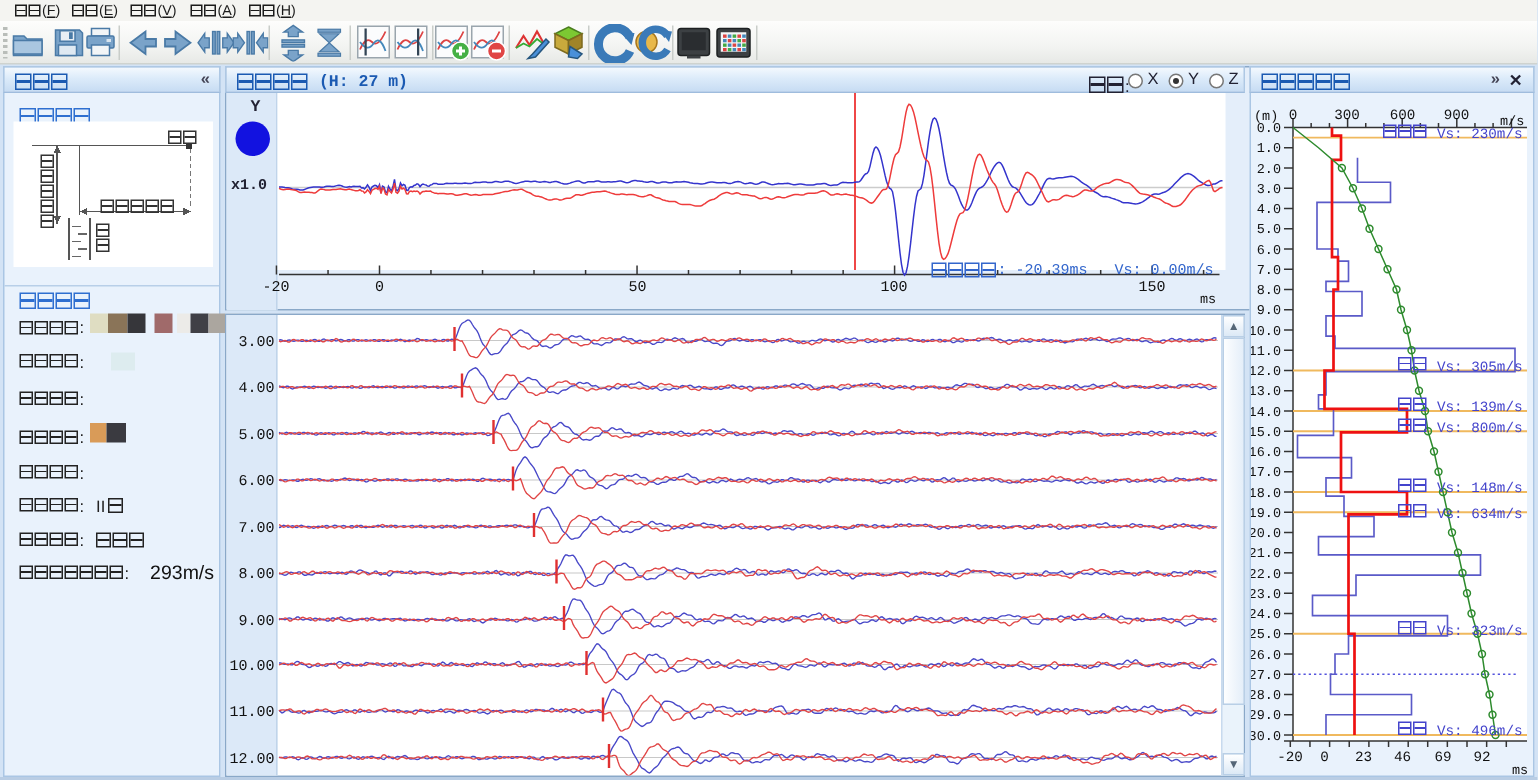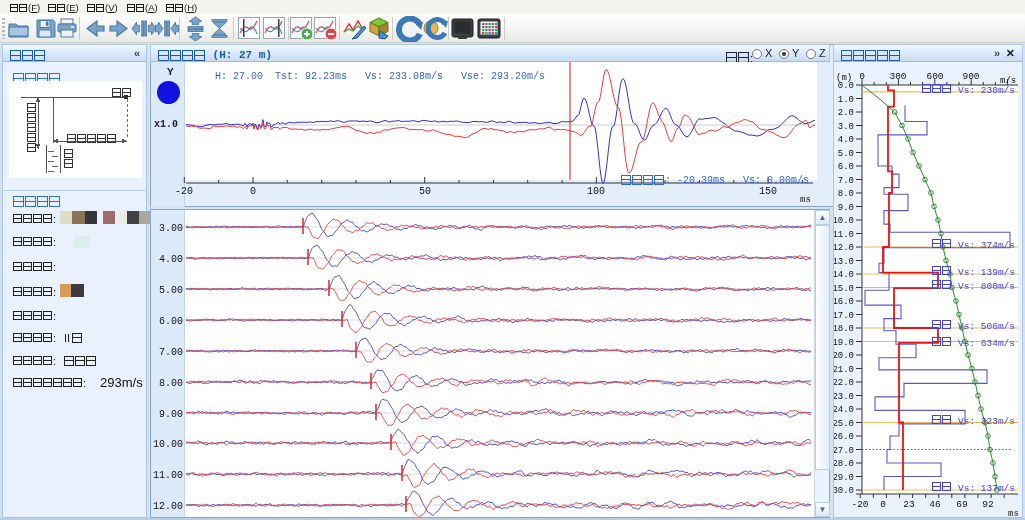--- a/index.html
+++ b/index.html
@@ -252,21 +252,20 @@
       <text x="184" y="194" font-size="10" text-anchor="middle" fill="#111" font-family="Liberation Mono,monospace">-20</text>
       <text x="253" y="194" font-size="10" text-anchor="middle" fill="#111" font-family="Liberation Mono,monospace">0</text>
       <text x="425" y="194" font-size="10" text-anchor="middle" fill="#111" font-family="Liberation Mono,monospace">50</text>
       <text x="596" y="194" font-size="10" text-anchor="middle" fill="#111" font-family="Liberation Mono,monospace">100</text>
       <text x="768" y="194" font-size="10" text-anchor="middle" fill="#111" font-family="Liberation Mono,monospace">150</text>
       <text x="800" y="202" font-size="9" fill="#111" font-family="Liberation Mono,monospace">ms</text>
       <line x1="570" y1="62" x2="570" y2="180" stroke="#e33" stroke-width="1.2"></line>
       <path d="M186.0,124.7 L187.0,124.6 L188.0,124.7 L189.0,124.8 L190.0,125.0 L191.0,125.1 L192.0,125.2 L193.0,125.4 L194.0,125.7 L195.0,126.0 L196.0,126.2 L197.0,126.2 L198.0,126.2 L199.0,126.4 L200.0,126.7 L201.0,126.7 L202.0,126.6 L203.0,126.3 L204.0,125.9 L205.0,125.5 L206.0,125.2 L207.0,125.0 L208.0,124.8 L209.0,124.7 L210.0,124.6 L211.0,124.6 L212.0,124.6 L213.0,124.7 L214.0,124.8 L215.0,124.8 L216.0,124.7 L217.0,124.4 L218.0,124.2 L219.0,124.2 L220.0,124.2 L221.0,124.3 L222.0,124.3 L223.0,124.2 L224.0,123.9 L225.0,123.6 L226.0,123.5 L227.0,123.6 L228.0,124.0 L229.0,124.4 L230.0,124.7 L231.0,124.8 L232.0,124.6 L233.0,124.4 L234.0,124.6 L235.0,124.3 L236.0,124.2 L237.0,124.3 L238.0,124.3 L239.0,124.4 L240.0,124.2 L241.0,125.3 L242.0,125.1 L243.0,126.0 L244.0,124.8 L245.0,123.2 L246.0,124.8 L247.0,127.1 L248.0,124.6 L249.0,124.0 L250.0,123.6 L251.0,123.8 L252.0,125.2 L253.0,123.1 L254.0,128.7 L255.0,124.1 L256.0,124.7 L257.0,128.0 L258.0,128.5 L259.0,124.2 L260.0,126.0 L261.0,127.3 L262.0,124.4 L263.0,119.6 L264.0,126.5 L265.0,127.1 L266.0,125.7 L267.0,122.0 L268.0,123.8 L269.0,122.9 L270.0,123.5 L271.0,126.8 L272.0,126.9 L273.0,125.0 L274.0,124.5 L275.0,124.6 L276.0,123.6 L277.0,123.4 L278.0,122.5 L279.0,122.9 L280.0,124.5 L281.0,123.3 L282.0,122.7 L283.0,123.1 L284.0,123.3 L285.0,124.1 L286.0,124.2 L287.0,123.3 L288.0,123.1 L289.0,122.3 L290.0,122.4 L291.0,122.3 L292.0,122.8 L293.0,122.8 L294.0,122.9 L295.0,122.8 L296.0,122.6 L297.0,122.3 L298.0,122.2 L299.0,122.3 L300.0,122.4 L301.0,122.4 L302.0,122.3 L303.0,122.1 L304.0,122.1 L305.0,122.3 L306.0,122.4 L307.0,122.4 L308.0,122.3 L309.0,122.1 L310.0,122.0 L311.0,122.1 L312.0,122.3 L313.0,122.4 L314.0,122.4 L315.0,122.1 L316.0,121.7 L317.0,121.5 L318.0,121.6 L319.0,121.7 L320.0,121.7 L321.0,121.5 L322.0,121.4 L323.0,121.3 L324.0,121.4 L325.0,121.6 L326.0,121.7 L327.0,121.7 L328.0,121.6 L329.0,121.3 L330.0,121.0 L331.0,121.0 L332.0,121.2 L333.0,121.4 L334.0,121.5 L335.0,121.3 L336.0,121.0 L337.0,120.8 L338.0,120.8 L339.0,120.9 L340.0,121.1 L341.0,121.4 L342.0,121.8 L343.0,122.2 L344.0,122.4 L345.0,122.2 L346.0,121.9 L347.0,121.6 L348.0,121.3 L349.0,121.1 L350.0,120.9 L351.0,120.9 L352.0,120.9 L353.0,121.0 L354.0,121.1 L355.0,121.0 L356.0,120.9 L357.0,120.9 L358.0,121.1 L359.0,121.4 L360.0,121.5 L361.0,121.4 L362.0,121.1 L363.0,121.0 L364.0,121.1 L365.0,121.4 L366.0,121.6 L367.0,121.6 L368.0,121.4 L369.0,121.1 L370.0,121.0 L371.0,121.0 L372.0,121.3 L373.0,121.7 L374.0,122.1 L375.0,122.3 L376.0,122.6 L377.0,122.7 L378.0,122.6 L379.0,122.4 L380.0,122.1 L381.0,121.7 L382.0,121.4 L383.0,121.1 L384.0,120.8 L385.0,120.6 L386.0,120.7 L387.0,121.1 L388.0,121.7 L389.0,122.0 L390.0,122.0 L391.0,121.6 L392.0,121.2 L393.0,121.1 L394.0,121.1 L395.0,121.2 L396.0,121.1 L397.0,120.8 L398.0,120.6 L399.0,120.7 L400.0,121.0 L401.0,121.3 L402.0,121.4 L403.0,121.4 L404.0,121.3 L405.0,121.2 L406.0,121.2 L407.0,121.3 L408.0,121.3 L409.0,121.2 L410.0,121.1 L411.0,121.0 L412.0,120.8 L413.0,120.7 L414.0,120.7 L415.0,121.0 L416.0,121.3 L417.0,121.6 L418.0,121.8 L419.0,121.6 L420.0,121.3 L421.0,120.8 L422.0,120.5 L423.0,120.4 L424.0,120.4 L425.0,120.6 L426.0,120.7 L427.0,120.8 L428.0,120.9 L429.0,121.1 L430.0,121.4 L431.0,121.5 L432.0,121.5 L433.0,121.2 L434.0,121.0 L435.0,121.0 L436.0,121.3 L437.0,121.7 L438.0,122.0 L439.0,122.0 L440.0,121.8 L441.0,121.5 L442.0,121.3 L443.0,121.3 L444.0,121.4 L445.0,121.6 L446.0,121.8 L447.0,121.9 L448.0,121.8 L449.0,121.5 L450.0,121.3 L451.0,121.2 L452.0,121.3 L453.0,121.4 L454.0,121.3 L455.0,121.1 L456.0,121.0 L457.0,121.1 L458.0,121.3 L459.0,121.5 L460.0,121.8 L461.0,122.0 L462.0,122.2 L463.0,122.3 L464.0,122.3 L465.0,122.4 L466.0,122.5 L467.0,122.7 L468.0,122.6 L469.0,122.5 L470.0,122.3 L471.0,122.0 L472.0,121.7 L473.0,121.5 L474.0,121.4 L475.0,121.4 L476.0,121.5 L477.0,121.6 L478.0,121.8 L479.0,121.8 L480.0,121.8 L481.0,121.8 L482.0,121.7 L483.0,121.7 L484.0,121.9 L485.0,122.2 L486.0,122.3 L487.0,122.3 L488.0,122.1 L489.0,121.7 L490.0,121.3 L491.0,121.1 L492.0,121.0 L493.0,121.1 L494.0,121.4 L495.0,121.9 L496.0,122.3 L497.0,122.5 L498.0,122.4 L499.0,122.1 L500.0,121.9 L501.0,122.0 L502.0,122.3 L503.0,122.6 L504.0,122.8 L505.0,122.7 L506.0,122.3 L507.0,121.8 L508.0,121.4 L509.0,121.3 L510.0,121.5 L511.0,121.9 L512.0,122.3 L513.0,122.7 L514.0,123.0 L515.0,123.1 L516.0,123.0 L517.0,122.8 L518.0,122.6 L519.0,122.4 L520.0,122.5 L521.0,122.5 L522.0,122.5 L523.0,122.4 L524.0,122.3 L525.0,122.2 L526.0,122.4 L527.0,122.6 L528.0,122.9 L529.0,123.2 L530.0,123.2 L531.0,123.0 L532.0,122.8 L533.0,122.7 L534.0,122.7 L535.0,122.8 L536.0,123.0 L537.0,123.2 L538.0,123.3 L539.0,123.4 L540.0,123.4 L541.0,123.3 L542.0,123.3 L543.0,123.1 L544.0,122.9 L545.0,122.7 L546.0,122.7 L547.0,122.7 L548.0,122.5 L549.0,122.4 L550.0,122.4 L551.0,122.7 L552.0,123.2 L553.0,123.5 L554.0,123.6 L555.0,123.5 L556.0,123.4 L557.0,123.4 L558.0,123.3 L559.0,122.9 L560.0,122.3 L561.0,121.8 L562.0,121.5 L563.0,121.6 L564.0,121.7 L565.0,121.8 L566.0,121.9 L567.0,121.9 L568.0,121.8 L569.0,121.7 L570.0,121.5 L571.0,121.3 L572.0,121.4 L573.0,121.1 L574.0,120.0 L575.0,118.5 L576.0,117.0 L577.0,116.0 L578.0,115.6 L579.0,114.3 L580.0,110.9 L581.0,106.4 L582.0,102.1 L583.0,99.0 L584.0,98.0 L585.0,98.8 L586.0,100.7 L587.0,103.7 L588.0,107.7 L589.0,112.2 L590.0,116.8 L591.0,120.8 L592.0,123.7 L593.0,125.4 L594.0,126.0 L595.0,127.8 L596.0,133.0 L597.0,140.6 L598.0,149.7 L599.0,159.3 L600.0,168.5 L601.0,176.2 L602.0,181.5 L603.0,183.4 L604.0,181.9 L605.0,177.6 L606.0,170.9 L607.0,162.7 L608.0,153.7 L609.0,144.9 L610.0,137.0 L611.0,131.0 L612.0,127.3 L613.0,126.5 L614.0,125.7 L615.0,122.3 L616.0,116.7 L617.0,109.6 L618.0,101.9 L619.0,94.3 L620.0,87.8 L621.0,82.7 L622.0,79.5 L623.0,78.6 L624.0,79.5 L625.0,82.0 L626.0,86.0 L627.0,91.3 L628.0,97.5 L629.0,103.9 L630.0,109.8 L631.0,115.0 L632.0,119.3 L633.0,122.2 L634.0,123.4 L635.0,123.8 L636.0,124.7 L637.0,126.1 L638.0,128.3 L639.0,130.9 L640.0,133.7 L641.0,136.1 L642.0,137.9 L643.0,139.3 L644.0,140.0 L645.0,140.0 L646.0,139.1 L647.0,137.3 L648.0,135.0 L649.0,132.4 L650.0,129.9 L651.0,127.8 L652.0,126.3 L653.0,125.4 L654.0,125.0 L655.0,124.5 L656.0,123.5 L657.0,122.1 L658.0,120.5 L659.0,118.6 L660.0,116.5 L661.0,114.3 L662.0,112.4 L663.0,110.8 L664.0,109.5 L665.0,108.6 L666.0,108.2 L667.0,108.6 L668.0,109.9 L669.0,111.9 L670.0,114.4 L671.0,117.0 L672.0,119.5 L673.0,121.7 L674.0,123.4 L675.0,124.5 L676.0,124.9 L677.0,125.2 L678.0,126.1 L679.0,127.2 L680.0,128.6 L681.0,130.2 L682.0,131.9 L683.0,133.6 L684.0,135.0 L685.0,136.0 L686.0,136.5 L687.0,136.7 L688.0,136.4 L689.0,135.6 L690.0,134.2 L691.0,132.6 L692.0,130.8 L693.0,129.0 L694.0,127.1 L695.0,124.9 L696.0,122.8 L697.0,120.9 L698.0,119.6 L699.0,119.0 L700.0,118.9 L701.0,119.2 L702.0,119.3 L703.0,119.1 L704.0,118.9 L705.0,118.7 L706.0,118.5 L707.0,118.5 L708.0,118.5 L709.0,118.4 L710.0,118.2 L711.0,118.0 L712.0,117.8 L713.0,117.6 L714.0,117.5 L715.0,117.6 L716.0,117.9 L717.0,118.4 L718.0,119.0 L719.0,119.8 L720.0,120.6 L721.0,121.4 L722.0,122.1 L723.0,122.7 L724.0,123.3 L725.0,123.9 L726.0,124.7 L727.0,125.7 L728.0,126.7 L729.0,127.4 L730.0,128.0 L731.0,128.5 L732.0,129.1 L733.0,129.9 L734.0,130.6 L735.0,131.0 L736.0,131.1 L737.0,131.0 L738.0,131.1 L739.0,131.4 L740.0,131.7 L741.0,132.1 L742.0,132.4 L743.0,132.7 L744.0,133.1 L745.0,133.4 L746.0,133.8 L747.0,134.3 L748.0,134.8 L749.0,135.1 L750.0,135.1 L751.0,135.1 L752.0,135.1 L753.0,135.3 L754.0,135.5 L755.0,135.7 L756.0,135.8 L757.0,136.0 L758.0,135.9 L759.0,135.7 L760.0,135.3 L761.0,134.9 L762.0,134.4 L763.0,133.7 L764.0,133.1 L765.0,132.3 L766.0,131.6 L767.0,130.7 L768.0,130.0 L769.0,129.5 L770.0,129.4 L771.0,129.4 L772.0,129.5 L773.0,129.3 L774.0,128.9 L775.0,128.5 L776.0,128.2 L777.0,127.8 L778.0,127.3 L779.0,126.6 L780.0,125.8 L781.0,124.8 L782.0,123.8 L783.0,122.7 L784.0,121.7 L785.0,120.7 L786.0,119.6 L787.0,118.6 L788.0,117.7 L789.0,116.9 L790.0,116.3 L791.0,115.9 L792.0,115.7 L793.0,115.9 L794.0,116.3 L795.0,116.9 L796.0,117.6 L797.0,118.4 L798.0,119.3 L799.0,120.3 L800.0,121.0 L801.0,121.6 L802.0,122.2 L803.0,122.8 L804.0,123.3 L805.0,123.7 L806.0,123.7 L807.0,123.4 L808.0,123.0 L809.0,122.7 L810.0,122.6 L811.0,122.2 L812.0,121.6 L813.0,120.9 L814.0,120.5 L815.0,120.5" fill="none" stroke="#3434cc" stroke-width="1"></path>
       <path d="M186.0,125.6 L187.0,126.0 L188.0,126.4 L189.0,126.5 L190.0,126.3 L191.0,126.1 L192.0,126.0 L193.0,126.2 L194.0,126.4 L195.0,126.5 L196.0,126.6 L197.0,126.8 L198.0,127.2 L199.0,127.9 L200.0,128.3 L201.0,128.3 L202.0,128.1 L203.0,128.0 L204.0,128.1 L205.0,128.2 L206.0,128.2 L207.0,128.3 L208.0,128.4 L209.0,128.6 L210.0,128.6 L211.0,128.1 L212.0,127.2 L213.0,126.4 L214.0,126.0 L215.0,126.1 L216.0,126.4 L217.0,126.6 L218.0,126.7 L219.0,126.7 L220.0,126.6 L221.0,126.5 L222.0,126.4 L223.0,126.3 L224.0,126.3 L225.0,126.1 L226.0,126.0 L227.0,125.9 L228.0,126.1 L229.0,126.3 L230.0,126.5 L231.0,126.5 L232.0,126.2 L233.0,126.0 L234.0,126.4 L235.0,126.6 L236.0,126.9 L237.0,127.2 L238.0,127.2 L239.0,127.0 L240.0,126.5 L241.0,127.3 L242.0,127.4 L243.0,128.6 L244.0,127.9 L245.0,126.5 L246.0,127.6 L247.0,129.1 L248.0,126.8 L249.0,126.2 L250.0,125.7 L251.0,125.5 L252.0,126.2 L253.0,124.2 L254.0,129.0 L255.0,125.4 L256.0,126.2 L257.0,129.3 L258.0,129.9 L259.0,126.3 L260.0,127.7 L261.0,128.6 L262.0,126.1 L263.0,122.1 L264.0,128.2 L265.0,128.8 L266.0,127.5 L267.0,124.3 L268.0,126.0 L269.0,125.5 L270.0,126.3 L271.0,129.2 L272.0,129.3 L273.0,127.6 L274.0,127.4 L275.0,127.8 L276.0,127.4 L277.0,127.7 L278.0,127.4 L279.0,127.9 L280.0,129.4 L281.0,128.3 L282.0,127.7 L283.0,127.6 L284.0,127.3 L285.0,127.5 L286.0,127.5 L287.0,127.3 L288.0,128.1 L289.0,128.4 L290.0,128.9 L291.0,128.9 L292.0,129.2 L293.0,129.0 L294.0,129.0 L295.0,129.0 L296.0,129.0 L297.0,129.2 L298.0,129.4 L299.0,129.4 L300.0,129.2 L301.0,129.1 L302.0,129.3 L303.0,129.8 L304.0,130.1 L305.0,130.2 L306.0,130.0 L307.0,129.8 L308.0,129.6 L309.0,129.4 L310.0,129.2 L311.0,129.2 L312.0,129.5 L313.0,129.9 L314.0,130.1 L315.0,130.0 L316.0,129.8 L317.0,129.7 L318.0,129.9 L319.0,130.2 L320.0,130.2 L321.0,130.0 L322.0,129.7 L323.0,129.6 L324.0,129.6 L325.0,129.7 L326.0,129.7 L327.0,129.7 L328.0,129.7 L329.0,129.5 L330.0,129.2 L331.0,129.0 L332.0,128.8 L333.0,128.6 L334.0,128.4 L335.0,128.1 L336.0,127.8 L337.0,127.7 L338.0,127.6 L339.0,127.5 L340.0,127.2 L341.0,126.9 L342.0,126.6 L343.0,126.5 L344.0,126.6 L345.0,126.6 L346.0,126.4 L347.0,126.1 L348.0,126.2 L349.0,126.7 L350.0,127.3 L351.0,127.8 L352.0,128.2 L353.0,128.5 L354.0,129.0 L355.0,129.7 L356.0,130.3 L357.0,130.7 L358.0,130.8 L359.0,130.9 L360.0,131.1 L361.0,131.3 L362.0,131.7 L363.0,132.3 L364.0,132.7 L365.0,133.1 L366.0,133.3 L367.0,133.3 L368.0,133.1 L369.0,132.8 L370.0,132.6 L371.0,132.6 L372.0,132.9 L373.0,133.3 L374.0,133.4 L375.0,133.1 L376.0,132.7 L377.0,132.4 L378.0,132.2 L379.0,132.2 L380.0,132.2 L381.0,131.8 L382.0,131.1 L383.0,130.4 L384.0,129.9 L385.0,129.8 L386.0,129.9 L387.0,130.2 L388.0,130.1 L389.0,129.8 L390.0,129.5 L391.0,129.1 L392.0,128.8 L393.0,128.6 L394.0,128.4 L395.0,128.2 L396.0,128.1 L397.0,128.0 L398.0,127.9 L399.0,127.8 L400.0,127.8 L401.0,127.6 L402.0,127.5 L403.0,127.4 L404.0,127.5 L405.0,127.9 L406.0,128.2 L407.0,128.6 L408.0,128.9 L409.0,129.2 L410.0,129.5 L411.0,129.7 L412.0,129.7 L413.0,129.6 L414.0,129.4 L415.0,129.4 L416.0,129.5 L417.0,129.7 L418.0,129.8 L419.0,129.7 L420.0,129.6 L421.0,129.6 L422.0,129.7 L423.0,129.8 L424.0,130.1 L425.0,130.5 L426.0,130.8 L427.0,131.0 L428.0,131.1 L429.0,131.1 L430.0,130.9 L431.0,130.6 L432.0,130.2 L433.0,129.8 L434.0,129.9 L435.0,130.5 L436.0,131.1 L437.0,131.6 L438.0,131.8 L439.0,132.0 L440.0,132.3 L441.0,132.9 L442.0,133.3 L443.0,133.5 L444.0,133.8 L445.0,134.0 L446.0,134.3 L447.0,134.4 L448.0,134.4 L449.0,134.3 L450.0,134.4 L451.0,134.8 L452.0,135.4 L453.0,135.9 L454.0,136.2 L455.0,136.3 L456.0,136.3 L457.0,136.3 L458.0,136.3 L459.0,136.3 L460.0,136.3 L461.0,136.6 L462.0,136.9 L463.0,137.2 L464.0,137.4 L465.0,137.4 L466.0,137.4 L467.0,137.3 L468.0,137.0 L469.0,136.3 L470.0,135.7 L471.0,134.9 L472.0,134.2 L473.0,133.7 L474.0,133.3 L475.0,133.0 L476.0,132.8 L477.0,132.3 L478.0,131.6 L479.0,130.8 L480.0,130.0 L481.0,129.4 L482.0,129.0 L483.0,128.7 L484.0,128.4 L485.0,128.4 L486.0,128.7 L487.0,129.1 L488.0,129.4 L489.0,129.2 L490.0,128.8 L491.0,128.5 L492.0,128.6 L493.0,129.1 L494.0,129.6 L495.0,129.8 L496.0,129.8 L497.0,129.8 L498.0,129.9 L499.0,130.1 L500.0,130.4 L501.0,130.5 L502.0,130.6 L503.0,130.7 L504.0,131.2 L505.0,131.8 L506.0,132.4 L507.0,132.5 L508.0,132.3 L509.0,131.9 L510.0,131.6 L511.0,131.6 L512.0,132.0 L513.0,132.5 L514.0,132.8 L515.0,132.7 L516.0,132.3 L517.0,131.7 L518.0,131.3 L519.0,131.2 L520.0,131.3 L521.0,131.6 L522.0,131.8 L523.0,131.8 L524.0,131.6 L525.0,131.2 L526.0,130.8 L527.0,130.5 L528.0,130.2 L529.0,129.9 L530.0,129.7 L531.0,129.6 L532.0,129.7 L533.0,129.9 L534.0,130.0 L535.0,130.0 L536.0,129.8 L537.0,129.3 L538.0,129.0 L539.0,128.8 L540.0,128.8 L541.0,128.9 L542.0,128.9 L543.0,128.9 L544.0,128.7 L545.0,128.5 L546.0,128.1 L547.0,127.7 L548.0,127.3 L549.0,127.2 L550.0,127.4 L551.0,127.9 L552.0,128.6 L553.0,129.4 L554.0,130.0 L555.0,130.0 L556.0,129.8 L557.0,129.4 L558.0,129.2 L559.0,129.4 L560.0,129.7 L561.0,129.8 L562.0,129.7 L563.0,129.5 L564.0,129.4 L565.0,129.7 L566.0,129.9 L567.0,130.1 L568.0,130.2 L569.0,130.3 L570.0,130.6 L571.0,130.9 L572.0,131.3 L573.0,131.6 L574.0,131.8 L575.0,132.0 L576.0,132.4 L577.0,133.0 L578.0,133.8 L579.0,134.6 L580.0,135.2 L581.0,135.4 L582.0,135.0 L583.0,134.0 L584.0,132.6 L585.0,131.2 L586.0,129.8 L587.0,128.4 L588.0,127.1 L589.0,126.3 L590.0,126.3 L591.0,126.0 L592.0,123.8 L593.0,119.8 L594.0,114.8 L595.0,109.8 L596.0,105.7 L597.0,103.1 L598.0,102.3 L599.0,101.2 L600.0,98.0 L601.0,93.0 L602.0,86.9 L603.0,80.5 L604.0,74.9 L605.0,71.0 L606.0,69.5 L607.0,70.0 L608.0,71.8 L609.0,74.6 L610.0,78.5 L611.0,83.2 L612.0,88.2 L613.0,93.1 L614.0,97.6 L615.0,101.5 L616.0,104.5 L617.0,106.3 L618.0,106.9 L619.0,108.0 L620.0,111.6 L621.0,117.6 L622.0,125.6 L623.0,134.9 L624.0,144.7 L625.0,154.1 L626.0,162.2 L627.0,168.1 L628.0,171.7 L629.0,172.9 L630.0,172.4 L631.0,171.1 L632.0,169.1 L633.0,166.0 L634.0,162.2 L635.0,158.2 L636.0,154.2 L637.0,150.3 L638.0,146.9 L639.0,144.2 L640.0,142.5 L641.0,142.1 L642.0,141.8 L643.0,140.2 L644.0,137.2 L645.0,133.2 L646.0,128.3 L647.0,123.1 L648.0,117.8 L649.0,112.8 L650.0,108.6 L651.0,105.4 L652.0,103.4 L653.0,102.8 L654.0,103.5 L655.0,105.4 L656.0,107.9 L657.0,110.6 L658.0,113.3 L659.0,115.6 L660.0,117.8 L661.0,119.9 L662.0,121.6 L663.0,122.7 L664.0,124.2 L665.0,126.9 L666.0,130.0 L667.0,133.3 L668.0,136.2 L669.0,138.7 L670.0,140.6 L671.0,141.5 L672.0,141.1 L673.0,139.3 L674.0,136.5 L675.0,133.4 L676.0,130.6 L677.0,128.8 L678.0,128.2 L679.0,127.6 L680.0,125.7 L681.0,122.9 L682.0,119.7 L683.0,117.0 L684.0,115.3 L685.0,114.9 L686.0,115.3 L687.0,116.0 L688.0,116.6 L689.0,117.5 L690.0,118.7 L691.0,120.4 L692.0,122.5 L693.0,124.6 L694.0,126.6 L695.0,128.7 L696.0,130.9 L697.0,132.9 L698.0,134.2 L699.0,134.6 L700.0,134.2 L701.0,133.6 L702.0,133.2 L703.0,133.2 L704.0,133.3 L705.0,133.2 L706.0,132.9 L707.0,132.3 L708.0,131.4 L709.0,130.7 L710.0,130.3 L711.0,130.2 L712.0,130.3 L713.0,130.6 L714.0,130.8 L715.0,131.1 L716.0,131.0 L717.0,130.6 L718.0,130.2 L719.0,129.6 L720.0,128.9 L721.0,128.1 L722.0,127.3 L723.0,126.7 L724.0,126.6 L725.0,126.8 L726.0,127.2 L727.0,127.4 L728.0,127.3 L729.0,126.9 L730.0,126.2 L731.0,125.3 L732.0,124.6 L733.0,123.9 L734.0,123.4 L735.0,123.0 L736.0,122.6 L737.0,122.3 L738.0,122.2 L739.0,122.1 L740.0,121.7 L741.0,121.1 L742.0,120.5 L743.0,120.0 L744.0,119.7 L745.0,119.7 L746.0,119.8 L747.0,120.0 L748.0,120.5 L749.0,121.1 L750.0,121.5 L751.0,121.7 L752.0,121.8 L753.0,122.3 L754.0,123.0 L755.0,123.9 L756.0,124.9 L757.0,126.0 L758.0,127.1 L759.0,128.1 L760.0,128.9 L761.0,129.2 L762.0,129.4 L763.0,129.5 L764.0,129.7 L765.0,129.9 L766.0,130.1 L767.0,130.4 L768.0,130.8 L769.0,131.3 L770.0,131.7 L771.0,132.1 L772.0,132.4 L773.0,132.7 L774.0,133.3 L775.0,134.0 L776.0,134.8 L777.0,135.3 L778.0,135.6 L779.0,136.0 L780.0,136.5 L781.0,137.2 L782.0,137.6 L783.0,137.7 L784.0,137.6 L785.0,137.3 L786.0,137.0 L787.0,136.5 L788.0,135.6 L789.0,134.5 L790.0,133.3 L791.0,131.9 L792.0,130.5 L793.0,129.1 L794.0,127.8 L795.0,126.7 L796.0,125.8 L797.0,125.0 L798.0,124.3 L799.0,123.9 L800.0,123.6 L801.0,123.4 L802.0,122.8 L803.0,122.1 L804.0,121.2 L805.0,120.6 L806.0,120.3 L807.0,121.6 L808.0,124.4 L809.0,127.1 L810.0,127.8 L811.0,127.1 L812.0,126.4 L813.0,125.6 L814.0,125.2 L815.0,125.0" fill="none" stroke="#ee3b3b" stroke-width="1"></path>
     </svg>
-<div class="abs mono" style="left:64px;top:26px;font-size:10px;color:#3366cc;">H: 27.00&nbsp;&nbsp;Tst: 92.23ms&nbsp;&nbsp;&nbsp;Vs: 233.08m/s&nbsp;&nbsp;&nbsp;Vse: 293.20m/s</div>
 <div class="abs mono" style="left:470px;top:130px;font-size:10px;color:#3366cc;"><span class="cj" style="width:10px;height:10px;margin-right:1px;color:#3366cc;"></span><span class="cj" style="width:10px;height:10px;margin-right:1px;color:#3366cc;"></span><span class="cj" style="width:10px;height:10px;margin-right:1px;color:#3366cc;"></span><span class="cj" style="width:10px;height:10px;margin-right:1px;color:#3366cc;"></span>: -20.39ms&nbsp;&nbsp;&nbsp;Vs: 0.00m/s</div>
 </div>
 <div class="abs" style="left:150px;top:209px;width:680px;height:309px;background:#fff;border:1px solid #8aa8c8;">
 <div class="abs" style="left:0;top:0;width:34px;height:307px;background:#dce9f8;border-right:1px solid #c0d4ea;"></div>
 <svg width="678" height="307" style="position:absolute;left:0;top:0" viewBox="151 210 678 307">
       <line x1="186" y1="227" x2="812" y2="227" stroke="#c8c8c8" stroke-width="0.7"></line>
       <line x1="186" y1="258" x2="812" y2="258" stroke="#c8c8c8" stroke-width="0.7"></line>
       <line x1="186" y1="289" x2="812" y2="289" stroke="#c8c8c8" stroke-width="0.7"></line>
       <line x1="186" y1="320" x2="812" y2="320" stroke="#c8c8c8" stroke-width="0.7"></line>
       <line x1="186" y1="351" x2="812" y2="351" stroke="#c8c8c8" stroke-width="0.7"></line>
@@ -469,20 +468,20 @@
       <circle cx="978.0" cy="394.5" r="2.3" fill="none" stroke="#2e8b2e" stroke-width="1"></circle>
       <circle cx="981.0" cy="408.0" r="2.3" fill="none" stroke="#2e8b2e" stroke-width="1"></circle>
       <circle cx="985.0" cy="421.5" r="2.3" fill="none" stroke="#2e8b2e" stroke-width="1"></circle>
       <circle cx="988.0" cy="435.0" r="2.3" fill="none" stroke="#2e8b2e" stroke-width="1"></circle>
       <circle cx="990.0" cy="448.5" r="2.3" fill="none" stroke="#2e8b2e" stroke-width="1"></circle>
       <circle cx="993.0" cy="462.0" r="2.3" fill="none" stroke="#2e8b2e" stroke-width="1"></circle>
       <circle cx="995.0" cy="475.5" r="2.3" fill="none" stroke="#2e8b2e" stroke-width="1"></circle>
       <circle cx="997.0" cy="489.0" r="2.3" fill="none" stroke="#2e8b2e" stroke-width="1"></circle>
     </svg>
 <div class="abs" style="right:7px;top:33.75px;white-space:nowrap;"><span class="cj" style="width:9px;height:9px;margin-right:1px;color:#4444cc;"></span><span class="cj" style="width:9px;height:9px;margin-right:1px;color:#4444cc;"></span><span class="cj" style="width:9px;height:9px;margin-right:1px;color:#4444cc;"></span><span class="mono" style="font-size:9.5px;color:#4444cc;"> Vs: 230m/s</span></div>
-<div class="abs" style="right:7px;top:189px;white-space:nowrap;"><span class="cj" style="width:9px;height:9px;margin-right:1px;color:#4444cc;"></span><span class="cj" style="width:9px;height:9px;margin-right:1px;color:#4444cc;"></span><span class="mono" style="font-size:9.5px;color:#4444cc;"> Vs: 374m/s</span></div>
+<div class="abs" style="right:7px;top:189px;white-space:nowrap;"><span class="cj" style="width:9px;height:9px;margin-right:1px;color:#4444cc;"></span><span class="cj" style="width:9px;height:9px;margin-right:1px;color:#4444cc;"></span><span class="mono" style="font-size:9.5px;color:#4444cc;"> Vs: 305m/s</span></div>
 <div class="abs" style="right:7px;top:216px;white-space:nowrap;"><span class="cj" style="width:9px;height:9px;margin-right:1px;color:#4444cc;"></span><span class="cj" style="width:9px;height:9px;margin-right:1px;color:#4444cc;"></span><span class="mono" style="font-size:9.5px;color:#4444cc;"> Vs: 139m/s</span></div>
 <div class="abs" style="right:7px;top:229.5px;white-space:nowrap;"><span class="cj" style="width:9px;height:9px;margin-right:1px;color:#4444cc;"></span><span class="cj" style="width:9px;height:9px;margin-right:1px;color:#4444cc;"></span><span class="mono" style="font-size:9.5px;color:#4444cc;"> Vs: 800m/s</span></div>
-<div class="abs" style="right:7px;top:270px;white-space:nowrap;"><span class="cj" style="width:9px;height:9px;margin-right:1px;color:#4444cc;"></span><span class="cj" style="width:9px;height:9px;margin-right:1px;color:#4444cc;"></span><span class="mono" style="font-size:9.5px;color:#4444cc;"> Vs: 506m/s</span></div>
+<div class="abs" style="right:7px;top:270px;white-space:nowrap;"><span class="cj" style="width:9px;height:9px;margin-right:1px;color:#4444cc;"></span><span class="cj" style="width:9px;height:9px;margin-right:1px;color:#4444cc;"></span><span class="mono" style="font-size:9.5px;color:#4444cc;"> Vs: 148m/s</span></div>
 <div class="abs" style="right:7px;top:287px;white-space:nowrap;"><span class="cj" style="width:9px;height:9px;margin-right:1px;color:#4444cc;"></span><span class="cj" style="width:9px;height:9px;margin-right:1px;color:#4444cc;"></span><span class="mono" style="font-size:9.5px;color:#4444cc;"> Vs: 634m/s</span></div>
 <div class="abs" style="right:7px;top:364.5px;white-space:nowrap;"><span class="cj" style="width:9px;height:9px;margin-right:1px;color:#4444cc;"></span><span class="cj" style="width:9px;height:9px;margin-right:1px;color:#4444cc;"></span><span class="mono" style="font-size:9.5px;color:#4444cc;margin-top:32px;"> Vs: 323m/s</span></div>
-<div class="abs" style="right:7px;top:432px;white-space:nowrap;"><span class="cj" style="width:9px;height:9px;margin-right:1px;color:#4444cc;"></span><span class="cj" style="width:9px;height:9px;margin-right:1px;color:#4444cc;"></span><span class="mono" style="font-size:9.5px;color:#4444cc;"> Vs: 137m/s</span></div>
+<div class="abs" style="right:7px;top:432px;white-space:nowrap;"><span class="cj" style="width:9px;height:9px;margin-right:1px;color:#4444cc;"></span><span class="cj" style="width:9px;height:9px;margin-right:1px;color:#4444cc;"></span><span class="mono" style="font-size:9.5px;color:#4444cc;"> Vs: 496m/s</span></div>
 </div>
 <div class="abs" style="left:0;top:518px;width:1025px;height:2px;background:#b9cde4;"></div>
 </body></html>

